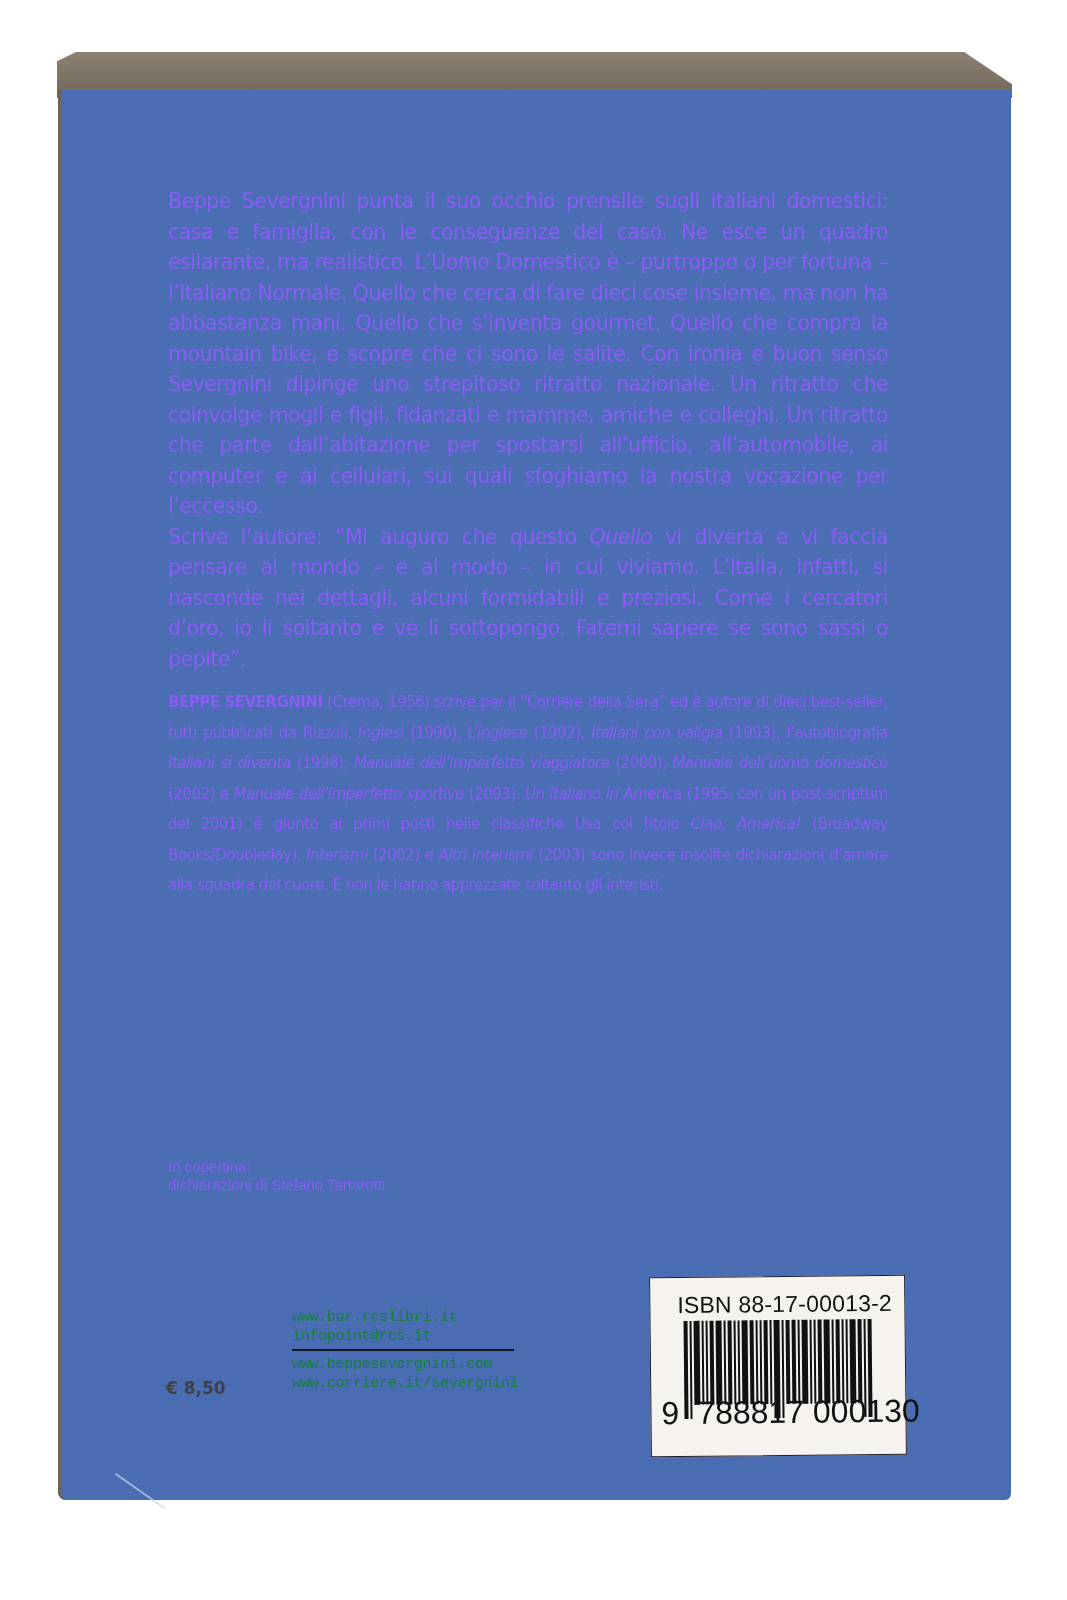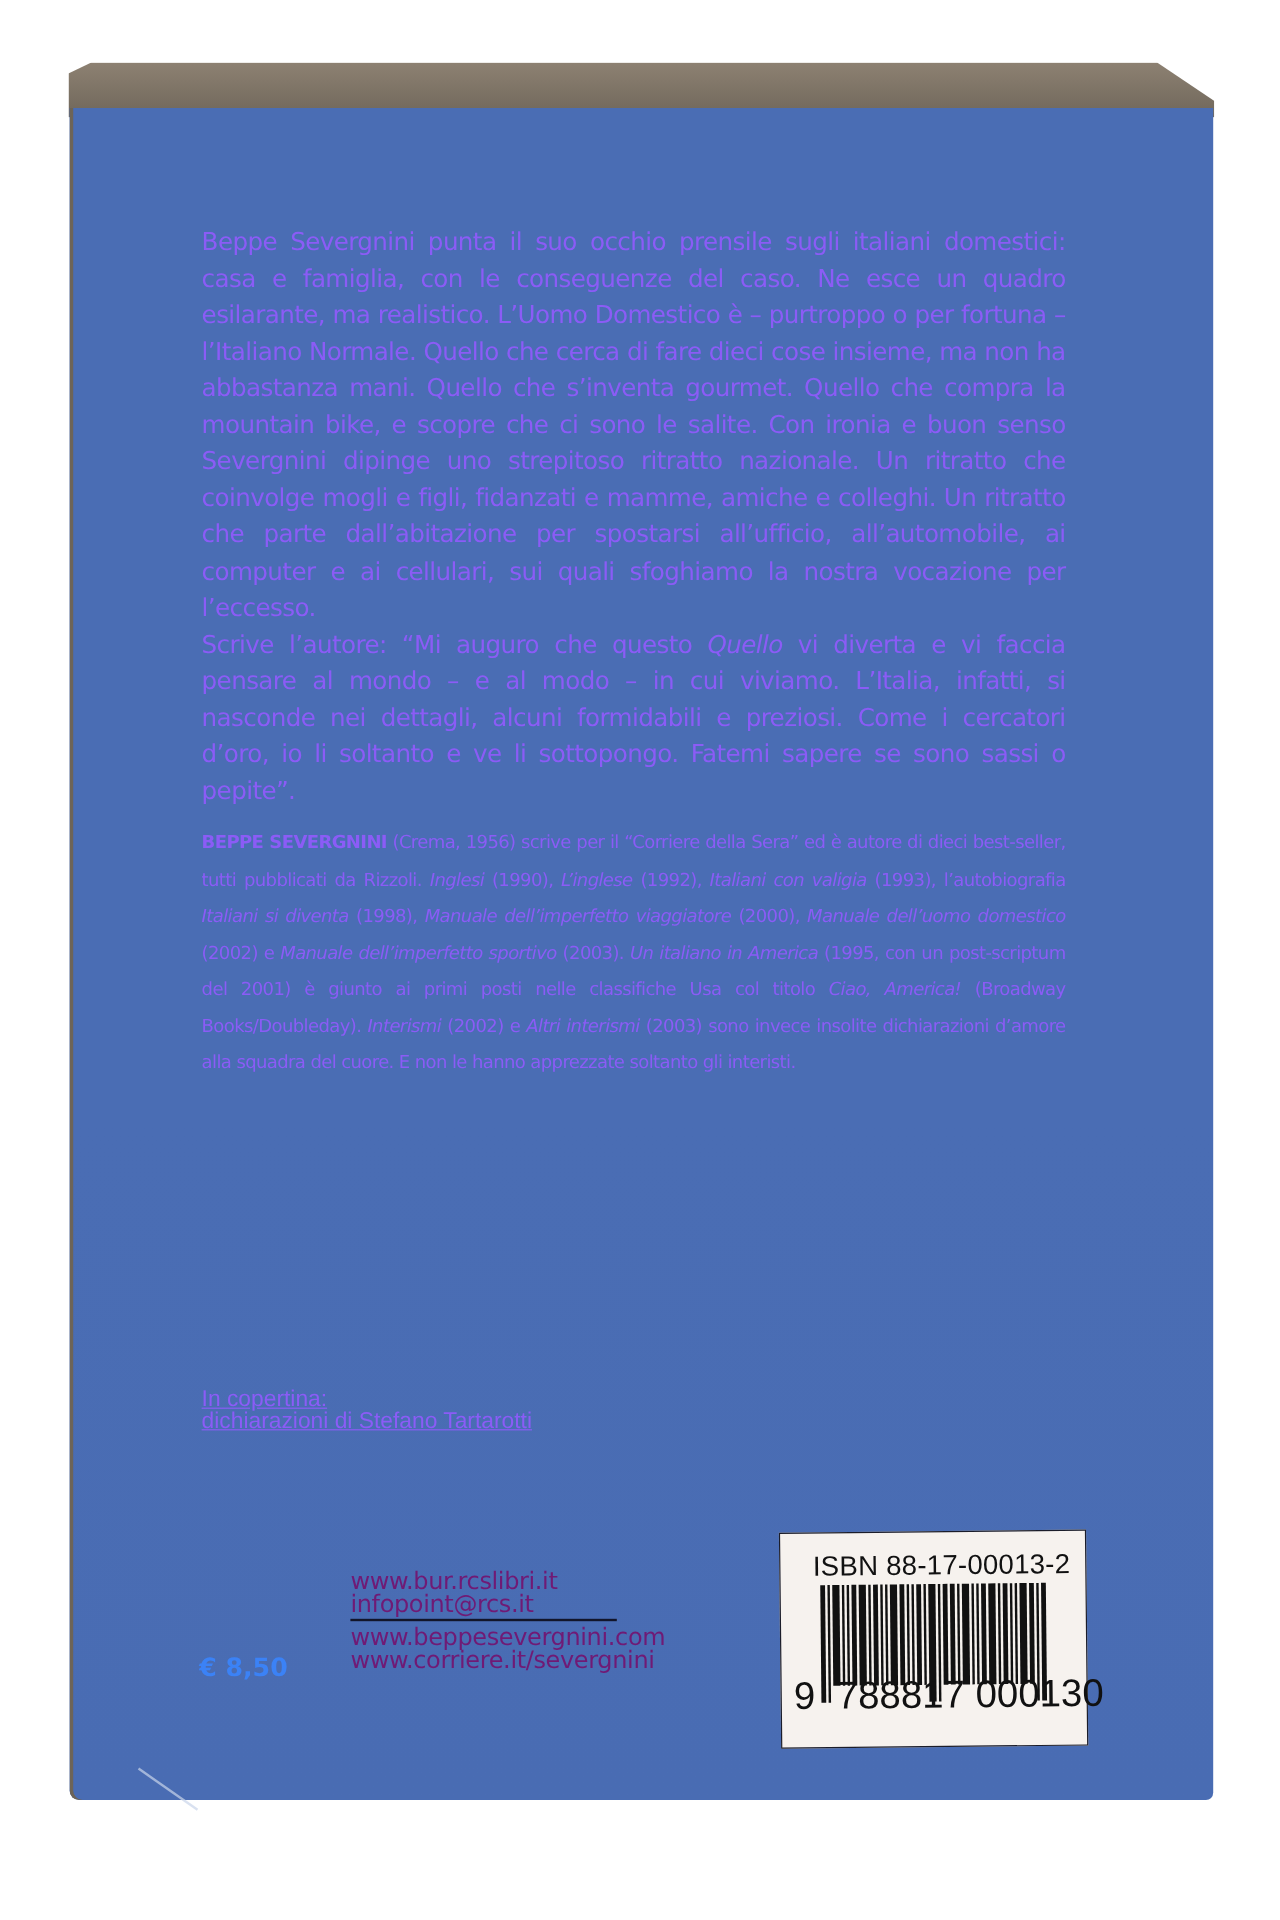--- a/index.html
+++ b/index.html
@@ -12,24 +12,24 @@
   .cover {
     position: absolute; left: 58px; top: 90px; width: 953px; height: 1410px;
     background: linear-gradient(180deg, #4a6db4 0%, #4a6db4 60%, #496cb3 100%);
     border-radius: 0 0 6px 8px;
     box-shadow: inset 3px 0 0 #6d6457;
   }
   .text-block { position: absolute; left: 168px; color: #8b5cf6; }
   .blurb { top: 186px; width: 720px; font-size: 20.5px; line-height: 30.5px; text-align: justify; letter-spacing: -0.5px; }
   .bio { top: 687px; width: 720px; font-size: 15px; line-height: 30.5px; text-align: justify; letter-spacing: -0.5px; }
   .bio b { font-weight: bold; }
-  .credit { top: 1158px; font-family: "Liberation Sans", sans-serif; font-size: 19px; line-height: 18px; text-decoration: underline; }
-  .links { position: absolute; left: 292px; top: 1308px; color: #701a75; font-size: 20px; line-height: 19px; letter-spacing: -0.3px; }
+  .credit { top: 1158px; font-family: "Liberation Sans", sans-serif; font-size: 15px; line-height: 18px; }
+  .links { position: absolute; left: 292px; top: 1308px; color: #15803d; font-size: 15px; line-height: 19px; letter-spacing: -0.3px; font-family: Liberation Mono, monospace; }
   .links .rule { width: 222px; height: 2px; background: #12152a; margin: 3px 0 4px 0; }
-  .price { position: absolute; left: 166px; top: 1378px; color: #3b82f6; font-size: 21px; font-weight: bold; }
+  .price { position: absolute; left: 166px; top: 1378px; color: #404040; font-size: 17px; font-weight: bold; }
   .isbn-box {
     position: absolute; left: 650px; top: 1276px; width: 254px; height: 178px;
     background: #f6f2ee; border: 1px solid #1b1d2a; transform: rotate(-0.6deg);
   }
   .isbn-label { position: absolute; left: 27px; top: 14px; font-family: "Liberation Sans", sans-serif; font-size: 23px; color: #111; letter-spacing: 0.2px; }
   .barcode { position: absolute; left: 33px; top: 43px; width: 210px; height: 98px; display: flex; align-items: flex-start; }
   .barcode span { display: block; background: #111; height: 84px; margin-right: 2px; }
   .barcode span.g { height: 98px; }
   .barcode-digits { position: absolute; left: 10px; top: 117px; font-family: "Liberation Sans", sans-serif; font-size: 32px; color: #111; white-space: pre; }
   .barcode-digits .lead { margin-right: 18px; }

